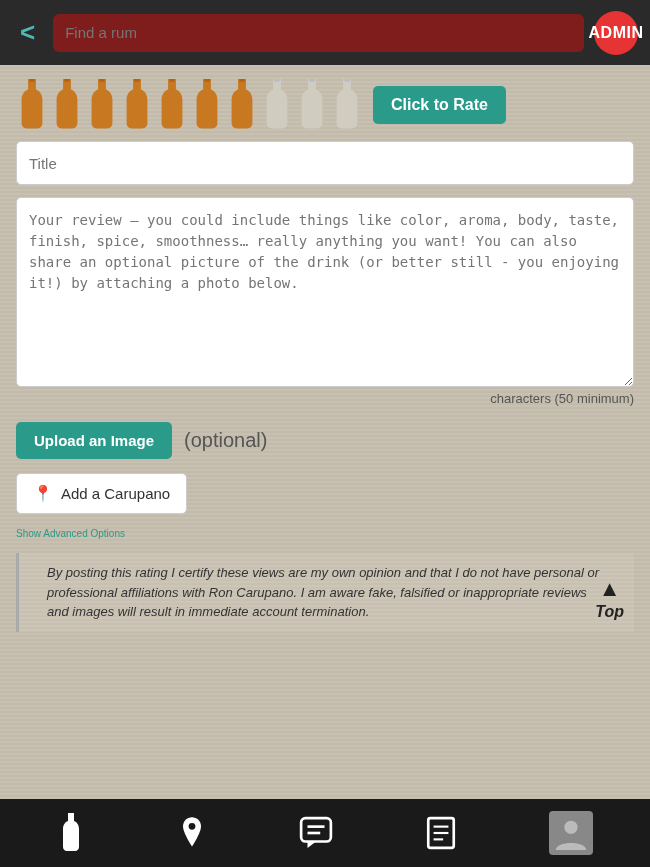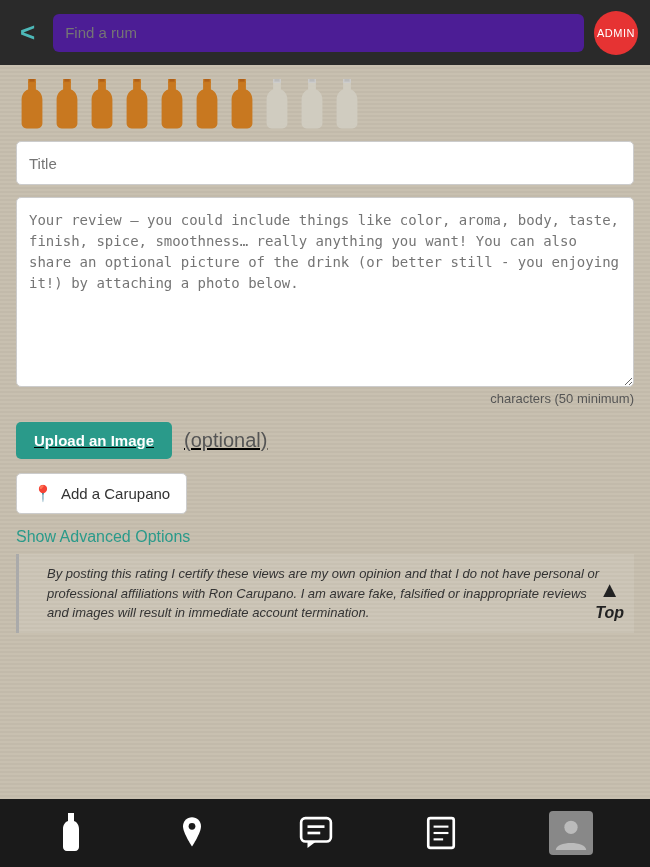--- a/index.html
+++ b/index.html
@@ -28,35 +28,35 @@
       cursor: pointer;
       padding: 4px 8px;
     }
     .search-input {
       flex: 1;
       height: 38px;
       border-radius: 6px;
       border: none;
       padding: 0 12px;
       font-size: 15px;
-      background: #4c1d95;
+      background: #7f1d1d;
       color: #aaa;
       outline: none;
     }
     .admin-badge {
       background: #e63333;
       color: white;
       border-radius: 50%;
       width: 44px;
       height: 44px;
       display: flex;
       align-items: center;
       justify-content: center;
-      font-size: 11px;
-      font-weight: normal;
+      font-size: 16px;
+      font-weight: bold;
       letter-spacing: 0.5px;
     }
 
     
     .main-content {
       background: #c8c0b0;
       background-image: repeating-linear-gradient(
         0deg,
         transparent,
         transparent 2px,
@@ -145,21 +145,20 @@
       color: #555;
       margin-bottom: 16px;
     }
 
     
     .upload-row {
       display: flex;
       align-items: center;
       gap: 12px;
       margin-bottom: 14px;
-      text-decoration: underline;
     }
     .upload-btn {
       background: #2a9a8a;
       color: white;
       border: none;
       border-radius: 5px;
       padding: 10px 18px;
       font-size: 15px;
       font-weight: bold;
       cursor: pointer;
@@ -183,25 +182,25 @@
       cursor: pointer;
       margin-bottom: 14px;
     }
     .location-icon {
       font-size: 16px;
     }
 
     
     .advanced-options-link {
       color: #2a9a8a;
-      font-size: 16px;
+      font-size: 10px;
       cursor: pointer;
       text-decoration: none;
       display: block;
-      margin-bottom: 8px;
+      margin-bottom: 14px;
     }
 
     
     .disclaimer {
       border-left: 3px solid #aaa;
       padding: 10px 28px;
       font-size: 13px;
       color: #333;
       font-style: italic;
       line-height: 1.5;
@@ -346,20 +345,21 @@
         </svg>
       </div>
       <div class="bottle">
         <svg viewBox="0 0 24 40" xmlns="http://www.w3.org/2000/svg">
           <path class="bottle-empty" d="M9,2 L9,8 C6,9 4,12 4,16 L4,34 C4,36 5.5,38 8,38 L16,38 C18.5,38 20,36 20,34 L20,16 C20,12 18,9 15,8 L15,2 Z"></path>
           <rect x="9" y="0" width="6" height="3" fill="#ccc"></rect>
           <rect x="10" y="0" width="4" height="2" fill="#bbb"></rect>
         </svg>
       </div>
     </div>
+    <button class="click-to-rate-btn">Click to Rate</button>
   </div>
 
   
 
   
   <input class="title-input" type="text" placeholder="Title" style="">
 
   
   <textarea class="review-textarea" placeholder="Your review – you could include things like color, aroma, body, taste, finish, spice, smoothness… really anything you want! You can also share an optional picture of the drink (or better still - you enjoying it!) by attaching a photo below." style=""></textarea>
 

